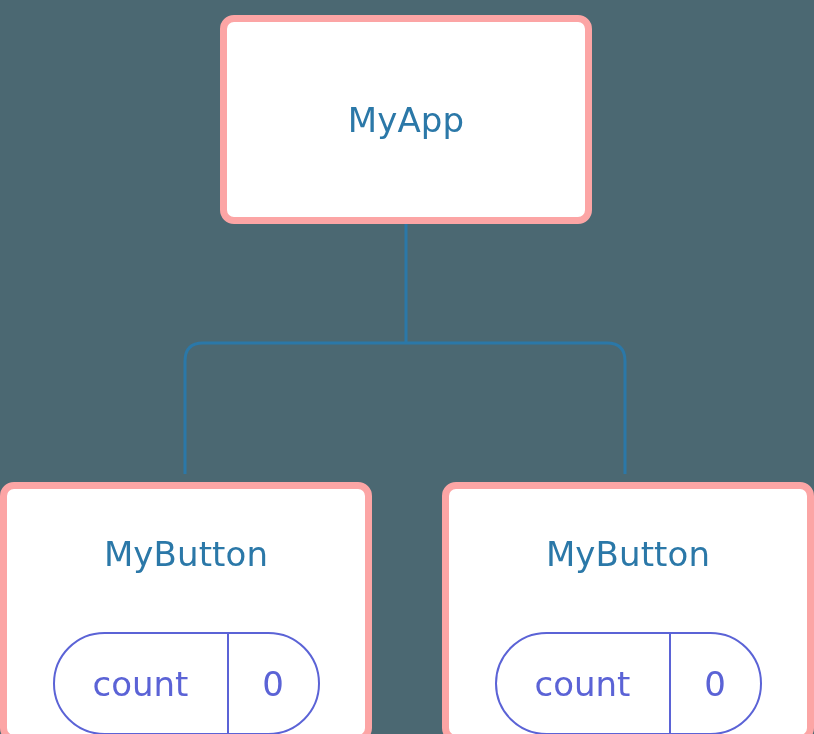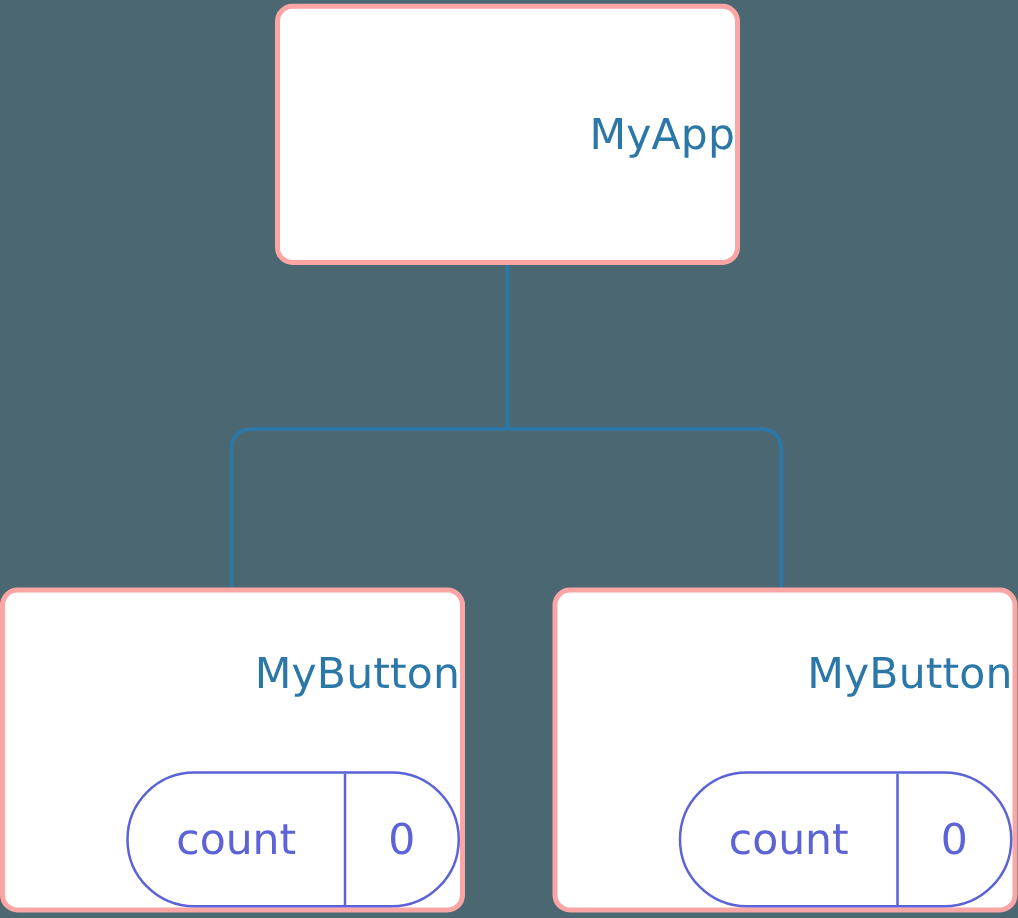--- a/index.html
+++ b/index.html
@@ -29,26 +29,27 @@
     width: 814px;
     height: 734px;
     z-index: 1;
   }
 
   
   .node {
     position: absolute;
     z-index: 2;
     background: #ffffff;
-    border: 4px solid #fca5a5;
+    border: 7px solid #fca5a5;
     border-radius: 14px;
     box-sizing: border-box;
     display: flex;
     flex-direction: column;
-    align-items: flex-end;
+    align-items: center;
+    margin-top: 12px;
   }
 
   .node-root {
     left: 220px;
     top: 3px;
     width: 372px;
     height: 209px;
     justify-content: center;
   }
 

